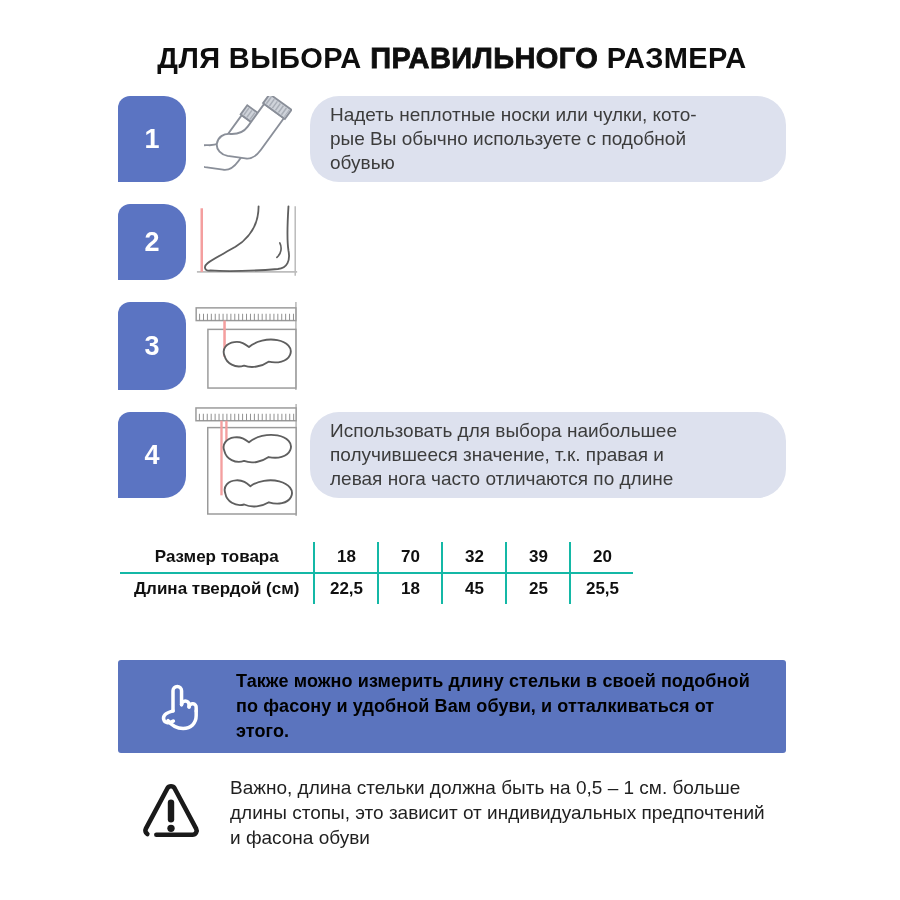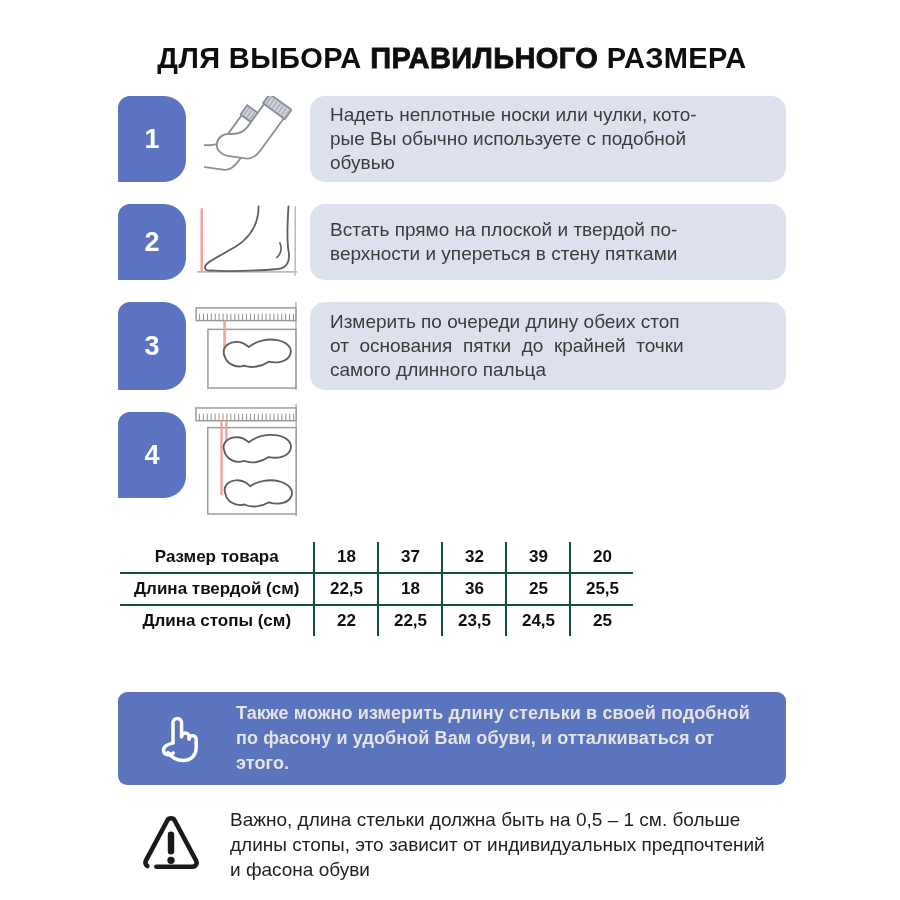--- a/index.html
+++ b/index.html
@@ -22,41 +22,41 @@
   .steps{margin-top:19px;}
   .step{display:flex;align-items:stretch;margin-bottom:22px;}
   .step-badge{
     flex:none;width:68px;background:#5b74c2;color:#fff;
     border-radius:12px 22px 22px 0;
     display:flex;align-items:center;justify-content:center;
     font-size:27px;font-weight:bold;
   }
   .step-icon{flex:none;width:124px;display:flex;align-items:center;justify-content:center;}
   .step-box{
-    flex:1;background:#dde1ee;border-radius:15px;box-sizing:border-box;
+    flex:1;background:#dde1ee;border-radius:29px;box-sizing:border-box;
     min-height:75px;padding:7px 20px;display:flex;align-items:center;
     color:#3c3c3c;font-size:19px;line-height:24px;
   }
   .step-box span{white-space:pre-wrap;}
   .overflow-icon svg{margin:-8px 0 -18px;}
 
   
   .size-table{border-collapse:collapse;border-style:hidden;margin:44px 0 0 2px;}
   .size-table td{
-    border:2px solid #14532d;font-weight:bold;font-size:17px;color:#101010;
+    border:2px solid #14b8a6;font-weight:bold;font-size:17px;color:#101010;
     text-align:center;padding:5px 9px;
   }
   .size-table td.lbl{padding:5px 14px;white-space:nowrap;}
   .size-table td.val{min-width:44px;}
 
   
   .tip{
-    margin-top:56px;background:#5b74be;border-radius:9px;box-sizing:border-box;
+    margin-top:56px;background:#5b74be;border-radius:3px;box-sizing:border-box;
     min-height:72px;display:flex;align-items:center;
-    padding:9px 20px 9px 34px;color:#e5e5e5;
+    padding:9px 20px 9px 34px;color:#000000;
   }
   .tip-icon{flex:none;width:58px;margin-right:26px;display:flex;align-items:center;}
   .tip-text{font-size:18px;line-height:25px;font-weight:bold;white-space:pre-line;letter-spacing:.1px;}
 
   
   .warning{margin-top:22px;display:flex;align-items:flex-start;padding-left:20px;}
   .warning-icon{flex:none;width:68px;margin:4px 24px 0 0;}
   .warning-text{font-size:19px;line-height:25px;color:#1f1f1f;white-space:pre-line;}
 </style>
 </head>
@@ -97,89 +97,77 @@
         <div class="step-badge">2</div>
         <div class="step-icon">
           <svg width="106" height="76" viewBox="0 0 110 78">
             <line x1="104" y1="2" x2="104" y2="74" stroke="#bdbdbd" stroke-width="1.6"></line>
             <line x1="2" y1="70" x2="106" y2="70" stroke="#bdbdbd" stroke-width="1.6"></line>
             <line x1="7" y1="4" x2="7" y2="70" stroke="#f49f9f" stroke-width="2.6"></line>
             <path d="M66,2 C66,20 58,34 42,44 C30,51 18,57 13,61 C8.5,64.5 10,69.5 16,68.5 C32,70 60,69 86,67 C96,66 99,58 97,48 C95,36 96,18 97,2" fill="none" stroke="#5f5f5f" stroke-width="1.9" stroke-linecap="round"></path>
             <path d="M88,40 C90.5,45 89.5,51 85,55" fill="none" stroke="#5f5f5f" stroke-width="1.7" stroke-linecap="round"></path>
           </svg>
         </div>
-        <div class="step-box">
-          <span>Встать прямо на плоской и твердой по-
-верхности и упереться в стену пятками</span>
-        </div>
       </div>
 
       <div class="step">
         <div class="step-badge">3</div>
         <div class="step-icon">
           <svg width="108" height="88" viewBox="0 0 110 90">
             <line x1="104" y1="0" x2="104" y2="90" stroke="#b5b5b5" stroke-width="1.5"></line>
             <rect x="2" y="6" width="102" height="13" fill="#ffffff" stroke="#9a9a9a" stroke-width="1.5"></rect>
             <line x1="5" y1="15.5" x2="102" y2="15.5" stroke="#8f8f8f" stroke-width="7" stroke-dasharray="1 3"></line>
             <rect x="14" y="28" width="90" height="60" fill="#ffffff" stroke="#9a9a9a" stroke-width="1.5"></rect>
             <line x1="31" y1="19" x2="31" y2="56" stroke="#f49f9f" stroke-width="2.6"></line>
             <path d="M31,55 C28,48 33,42 41,41 C48,40 52,43 56,46 C63,40 75,37 85,39 C95,41 101,47 98,54 C95,61 85,63 76,61 C69,66 59,68 51,65 C42,68 33,63 31,55 Z" fill="#ffffff" stroke="#5f5f5f" stroke-width="1.9" stroke-linejoin="round"></path>
           </svg>
-        </div>
-        <div class="step-box">
-          <span>Измерить по очереди длину обеих стоп
-от  основания  пятки  до  крайней  точки
-самого длинного пальца</span>
         </div>
       </div>
 
       <div class="step">
         <div class="step-badge">4</div>
         <div class="step-icon overflow-icon">
           <svg width="108" height="112" viewBox="0 0 110 114">
             <line x1="104" y1="0" x2="104" y2="114" stroke="#b5b5b5" stroke-width="1.5"></line>
             <rect x="2" y="4" width="102" height="13" fill="#ffffff" stroke="#9a9a9a" stroke-width="1.5"></rect>
             <line x1="5" y1="13.5" x2="102" y2="13.5" stroke="#8f8f8f" stroke-width="7" stroke-dasharray="1 3"></line>
             <rect x="14" y="24" width="90" height="88" fill="#ffffff" stroke="#9a9a9a" stroke-width="1.5"></rect>
             <line x1="28" y1="17" x2="28" y2="93" stroke="#f49f9f" stroke-width="2.4"></line>
             <line x1="33" y1="17" x2="33" y2="48" stroke="#f49f9f" stroke-width="2.4"></line>
             <g>
               <path d="M31,48 C28,41 33,35 41,34 C48,33 52,36 56,39 C63,33 75,30 85,32 C95,34 101,40 98,47 C95,54 85,56 76,54 C69,59 59,61 51,58 C42,61 33,56 31,48 Z" fill="#ffffff" stroke="#5f5f5f" stroke-width="1.9" stroke-linejoin="round"></path>
               <path d="M31,48 C28,41 33,35 41,34 C48,33 52,36 56,39 C63,33 75,30 85,32 C95,34 101,40 98,47 C95,54 85,56 76,54 C69,59 59,61 51,58 C42,61 33,56 31,48 Z" transform="translate(1,45) rotate(4 60 45)" fill="#ffffff" stroke="#5f5f5f" stroke-width="1.9" stroke-linejoin="round"></path>
             </g>
           </svg>
         </div>
+        <div class="step-box">
+          <span>Использовать для выбора наибольшее
+получившееся значение, т.к. правая и
+левая нога часто отличаются по длине</span>
+        </div>
       </div>
     </div>
 
     <table class="size-table">
       <tbody>
         <tr>
           <td class="lbl">Размер товара</td>
           <td class="val">18</td>
-          <td class="val">37</td>
+          <td class="val">70</td>
           <td class="val">32</td>
           <td class="val">39</td>
           <td class="val">20</td>
         </tr>
         <tr>
           <td class="lbl">Длина твердой (см)</td>
           <td class="val">22,5</td>
           <td class="val">18</td>
-          <td class="val">36</td>
+          <td class="val">45</td>
           <td class="val">25</td>
           <td class="val">25,5</td>
-        </tr>
-        <tr>
-          <td class="lbl">Длина стопы (см)</td>
-          <td class="val">22</td>
-          <td class="val">22,5</td>
-          <td class="val">23,5</td>
-          <td class="val">24,5</td>
-          <td class="val">25</td>
         </tr>
       </tbody>
     </table>
 
     <div class="tip">
       <div class="tip-icon">
         <svg width="56" height="62" viewBox="0 0 72 72">
           <g fill="none" stroke="#ffffff" stroke-width="4.5" stroke-linecap="round" stroke-linejoin="round">
             <path d="M27,41 L27,15 A5.5,5.5 0 0 1 38,15 L38,33"></path>
             <path d="M38,33 A4.8,4.8 0 0 1 47.6,33 L47.6,36"></path>

